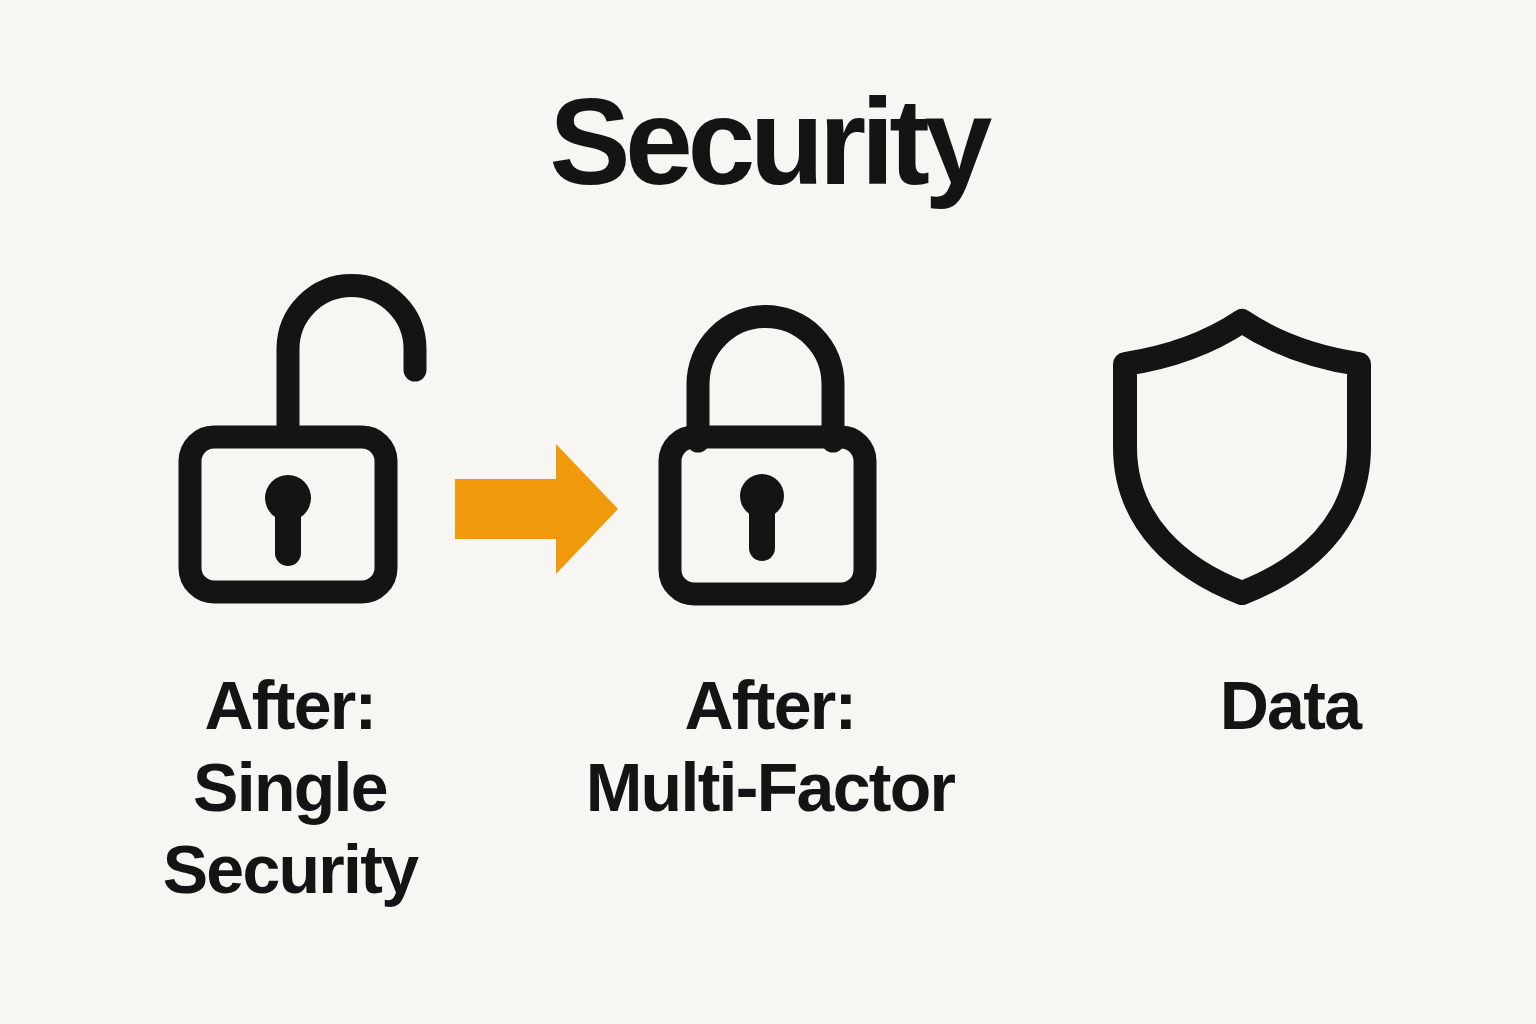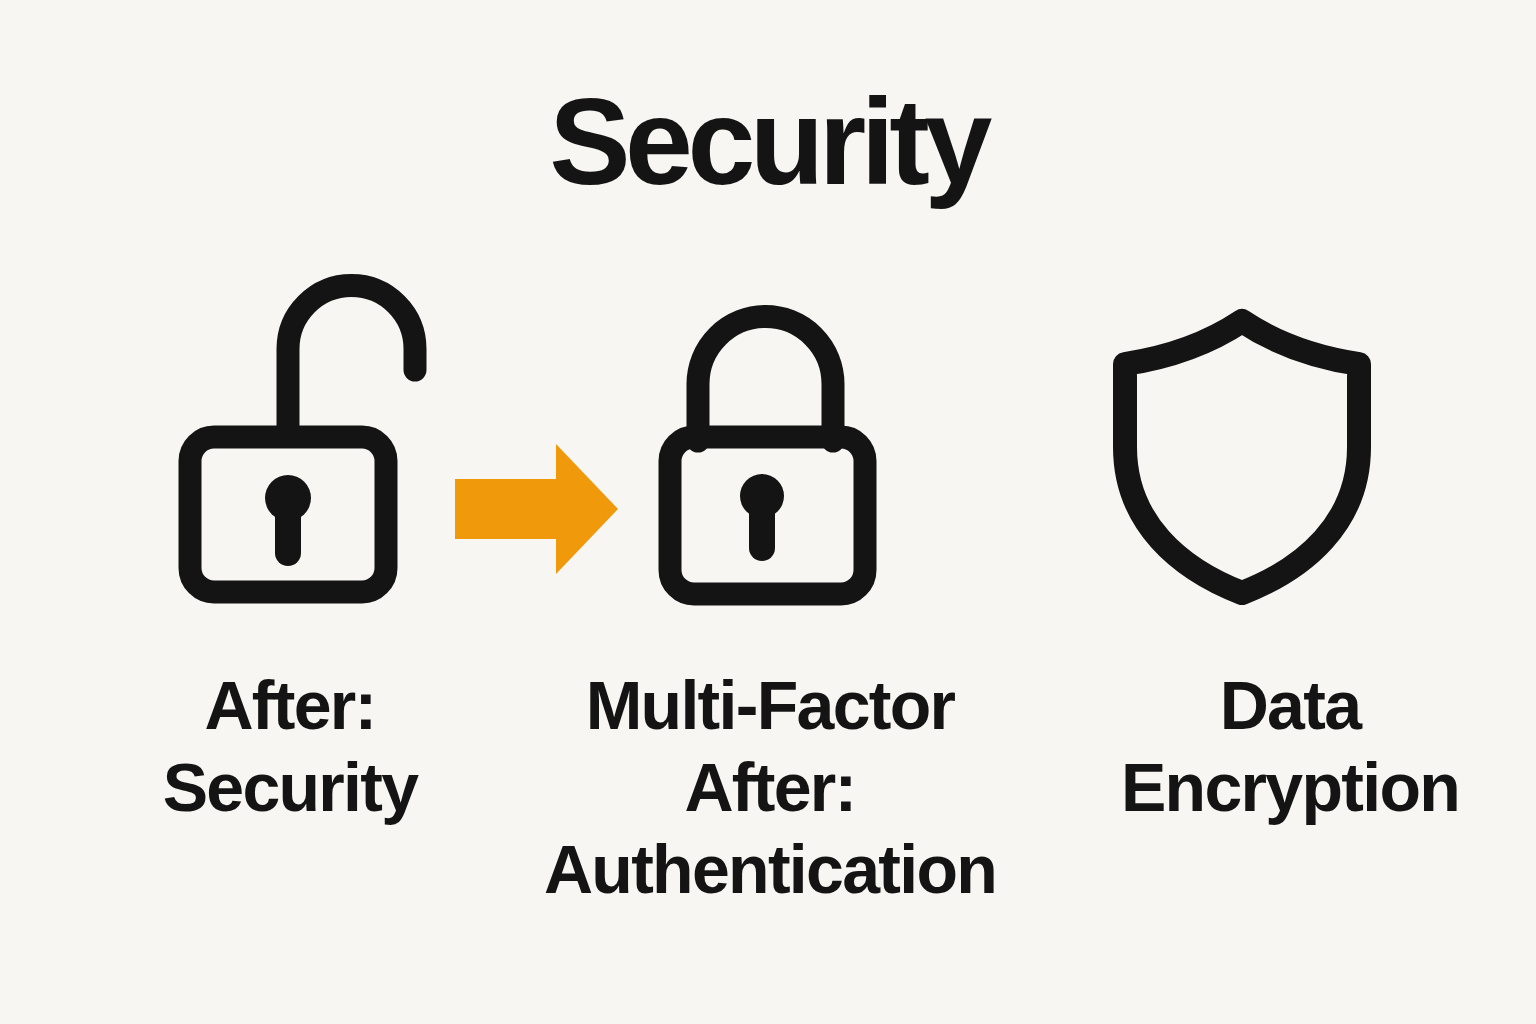--- a/index.html
+++ b/index.html
@@ -89,27 +89,26 @@
   </div>
 
   <div class="icon icon-shield">
     <svg viewBox="0 0 272 312" fill="none" xmlns="http://www.w3.org/2000/svg">
       <path d="M136 22 C106 42 66 58 19 65 L19 148 C19 224 74 270 136 294 C198 270 253 224 253 148 L253 65 C206 58 166 42 136 22 Z" stroke="currentColor" stroke-width="24" stroke-linejoin="round"></path>
     </svg>
   </div>
 
   <div class="caption caption-before">
     <span>After:</span>
+    <span>Single</span>
     <span>Security</span>
   </div>
 
   <div class="caption caption-after">
+    <span>After:</span>
     <span>Multi-Factor</span>
-    <span>After:</span>
-    <span>Authentication</span>
   </div>
 
   <div class="caption caption-encryption">
     <span>Data</span>
-    <span>Encryption</span>
   </div>
 
 </div>
 
 </body></html>

